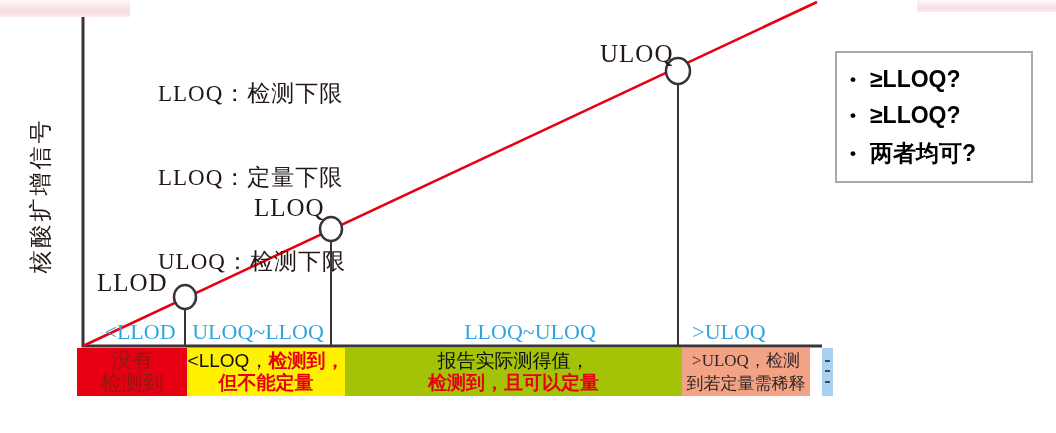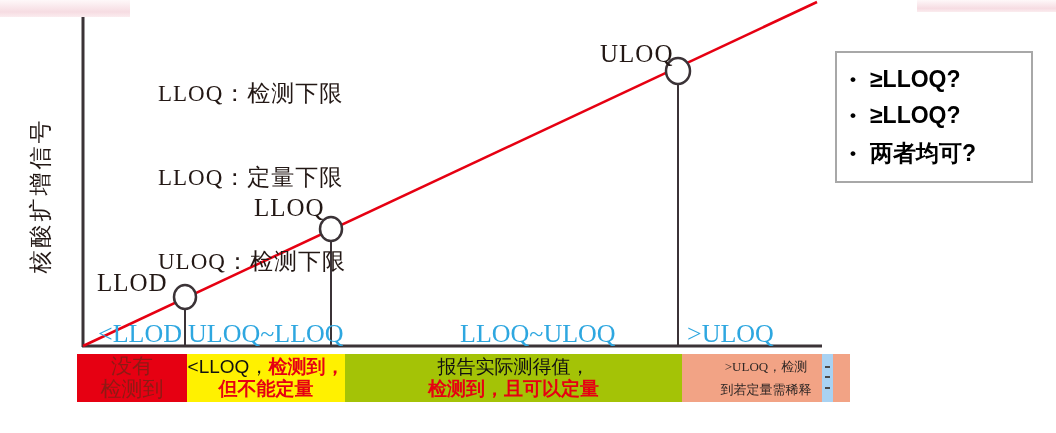--- a/index.html
+++ b/index.html
@@ -28,35 +28,35 @@
     transform:rotate(-90deg); font-size:23px; letter-spacing:3px;
   }
 
   
   .marker-label { font-size:25px; letter-spacing:1px; }
   .label-llod { left:97px;  top:269px; }
   .label-lloq { left:254px; top:194px; }
   .label-uloq { left:600px; top:40px; }
 
   
-  .range-label { top:319px; font-size:26px; color:#2ea7e0; text-align:center; }
+  .range-label { top:319px; font-size:22px; color:#2ea7e0; text-align:center; }
   .range-0 { left:85px;  width:110px; }
   .range-1 { left:188px; width:140px; }
   .range-2 { left:460px; width:140px; }
   .range-3 { left:687px; width:84px;  }
 
   
   .band {
     top:348px; height:48px; display:flex; flex-direction:column;
-    justify-content:center; align-items:center; text-align:center;margin-top:6px;
+    justify-content:center; align-items:center; text-align:center;
   }
   .band-red    { left:77px;  width:110px; background:#e60012; color:#8d1a14; font-size:21px; line-height:23px; }
   .band-yellow { left:187px; width:158px; background:#fff100; font-size:19px; line-height:22px; }
   .band-green  { left:345px; width:337px; background:#a4c306; font-size:19px; line-height:22px; }
-  .band-salmon { left:682px; width:168px; background:#f2a385; color:#2f2725; font-size:13px; line-height:23px; }
+  .band-salmon { left:682px; width:128px; background:#f2a385; color:#2f2725; font-size:17px; line-height:23px; }
   .band-blue   { left:822px; width:11px;  background:#a9d2f2; overflow:hidden; }
   .txt-black { color:#111111; }
   .txt-red   { color:#e60012; font-weight:bold; }
   .frag { position:absolute; background:#4a4a4a; width:5px; height:2px; left:3px; }
 
   
   .x-label { left:418px; top:400px; width:175px; text-align:center; font-size:25px; letter-spacing:1px; }
 
   
   .side-box {

